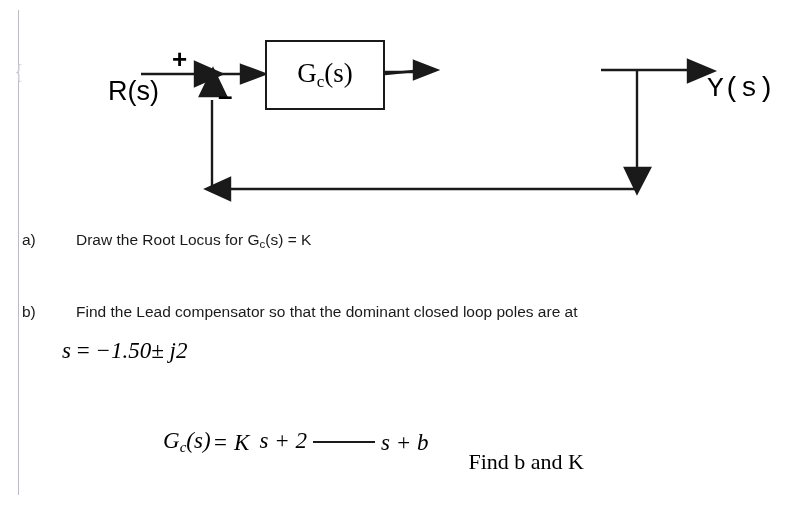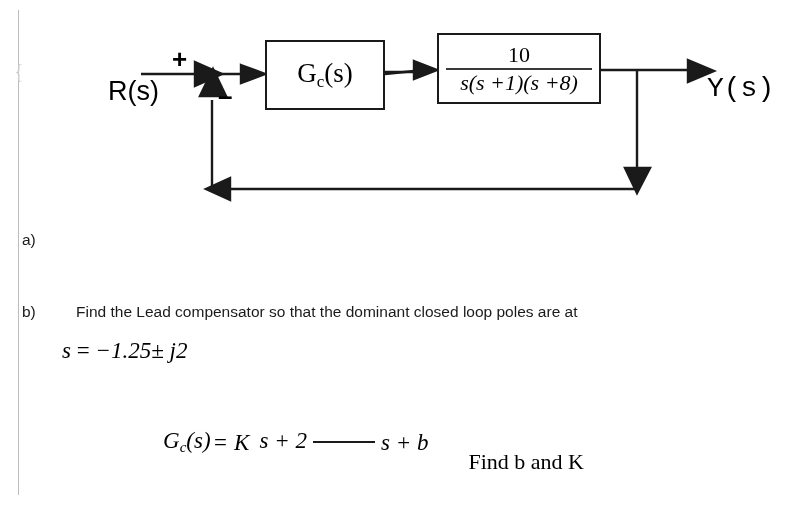--- a/index.html
+++ b/index.html
@@ -246,35 +246,29 @@
     <div class="lbl-Y serif">Y(s)</div>
 
     <div class="sign-plus">+</div>
 
     <div class="sign-minus">–</div>
 
     <div class="blk-box" id="block-gc">
       <span class="gc-label"><span>G</span><span class="sub">c</span><span>(s)</span></span>
     </div>
 
-    <div class="blk-box" id="block-plant">
-      <div class="frac">
-        <div class="num">10</div>
-        <div class="bar"></div>
-        <div class="den"><span>s</span><span>(s +1)(s +8)</span></div>
-      </div>
-    </div>
   </div>
 
   <div class="q-row q-label" id="q-a-label">a)</div>
+  <div class="q-row q-text" id="q-a-text"><span>Draw the Root Locus for G</span><span class="sub">c</span><span>(s) = K</span></div>
 
   <div class="q-row q-label" id="q-b-label">b)</div>
   <div class="q-row q-text" id="q-b-text">Find the Lead compensator so that the dominant closed loop poles are at</div>
 
-  <div class="eq-poles"><span class="it">s</span><span> = </span><span class="it">−1.25± j2</span></div>
+  <div class="eq-poles"><span class="it">s</span><span> = </span><span class="it">−1.50± j2</span></div>
 
   <div id="eq-comp">
     <span class="lhs"><span>G</span><span class="sub">c</span><span>(s)</span></span>
     <span class="kterm">=</span>
     <span class="kterm">K</span>
     <span class="frac2">
       <span class="n">s + 2</span>
       <span class="b2"></span>
       <span class="d">s + b</span>
     </span>

